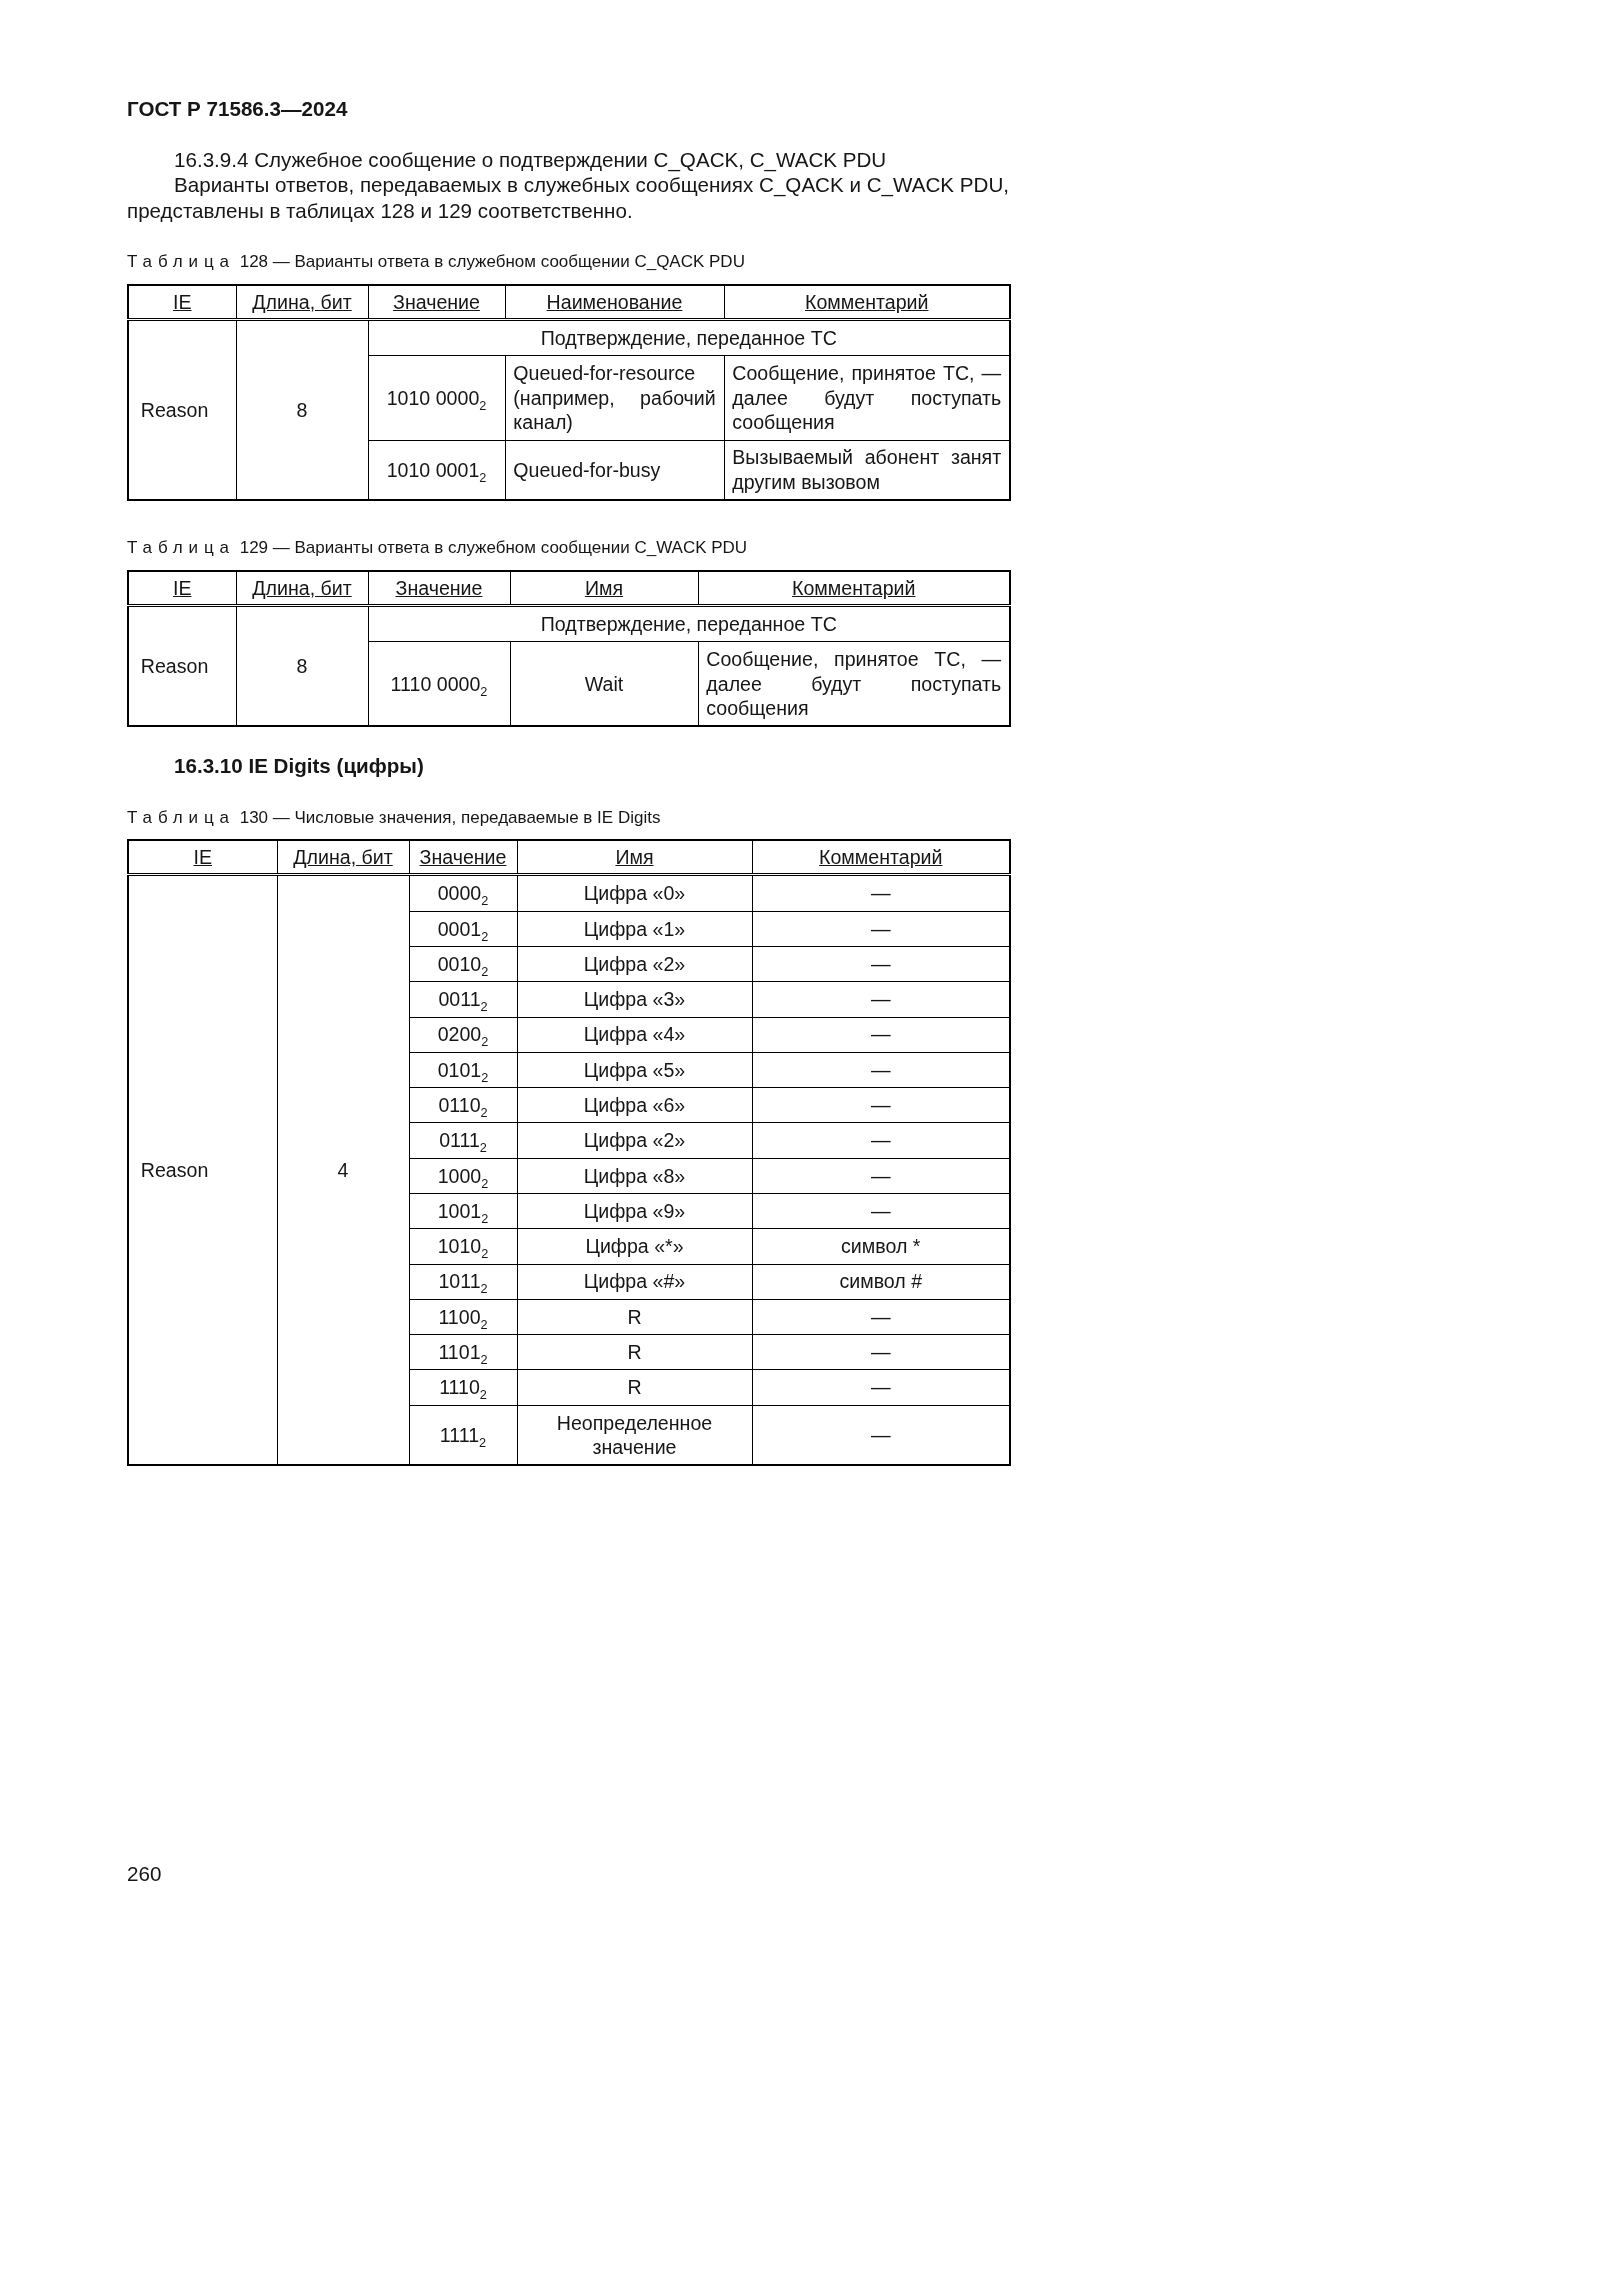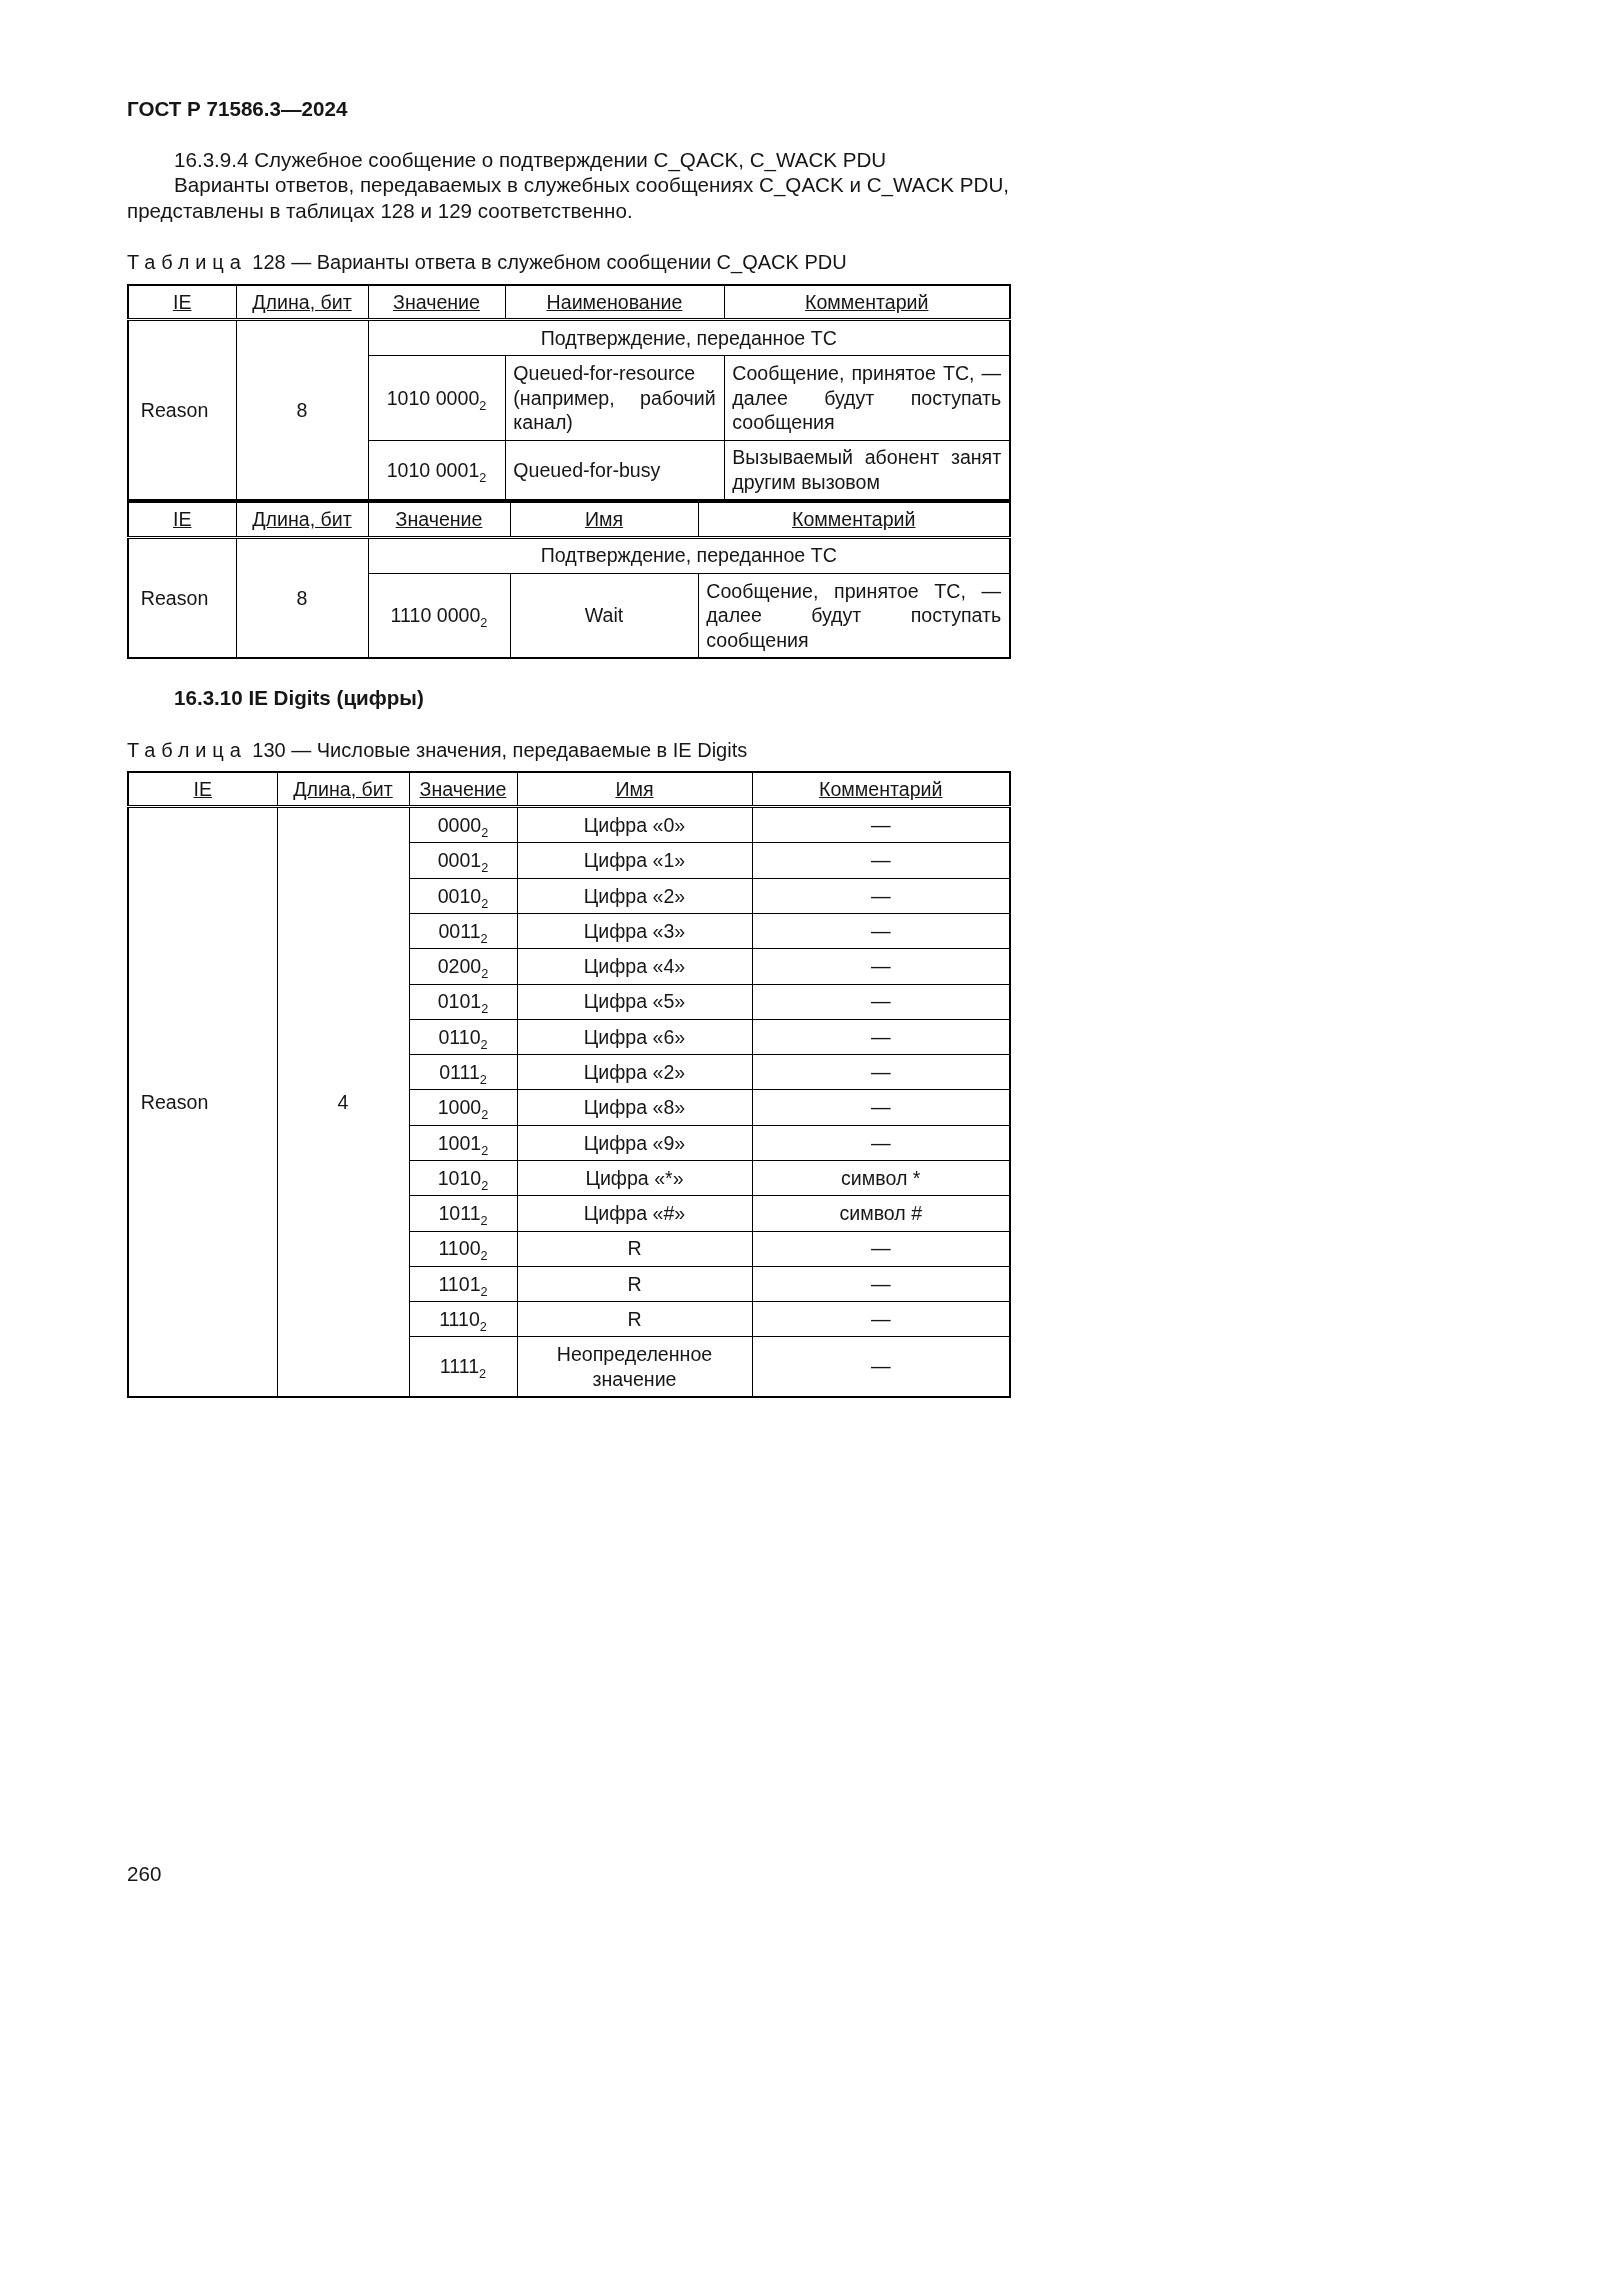--- a/index.html
+++ b/index.html
@@ -34,21 +34,21 @@
   .heading.bold { font-weight: bold; }
   .body-para {
     margin: 0;
     font-size: 20.6px;
     line-height: 25.5px;
     text-indent: 47px;
     text-align: justify;
   }
   .caption {
     margin: 27.4px 0 8.8px 0;
-    font-size: 20px;
+    font-size: 17px;
     line-height: 24.5px;
   }
   .caption .spaced { letter-spacing: 5.9px; }
   table.gost {
     border-collapse: collapse;
     width: 882px;
     table-layout: fixed;
     font-size: 19.6px;
     border: 2px solid #000;
   }
@@ -120,20 +120,21 @@
           <td class="al aj">Сообщение, принятое ТС, — далее будут поступать сообщения</td>
         </tr>
         <tr>
           <td><span>1010 0001</span><sub class="s2">2</sub></td>
           <td class="al">Queued-for-busy</td>
           <td class="al aj">Вызываемый абонент занят другим вызовом</td>
         </tr>
       </tbody>
     </table>
 
+    <p class="caption" style="margin-top:35px;"><span class="spaced">Таблица</span> <span>129</span> <span>— Варианты ответа в служебном сообщении C_WACK PDU</span></p>
 
     <table class="gost">
       <colgroup>
         <col style="width:108px">
           <col style="width:132px">
           <col style="width:142px">
           <col style="width:188px">
           <col style="width:312px">
       </colgroup>
       <thead>

